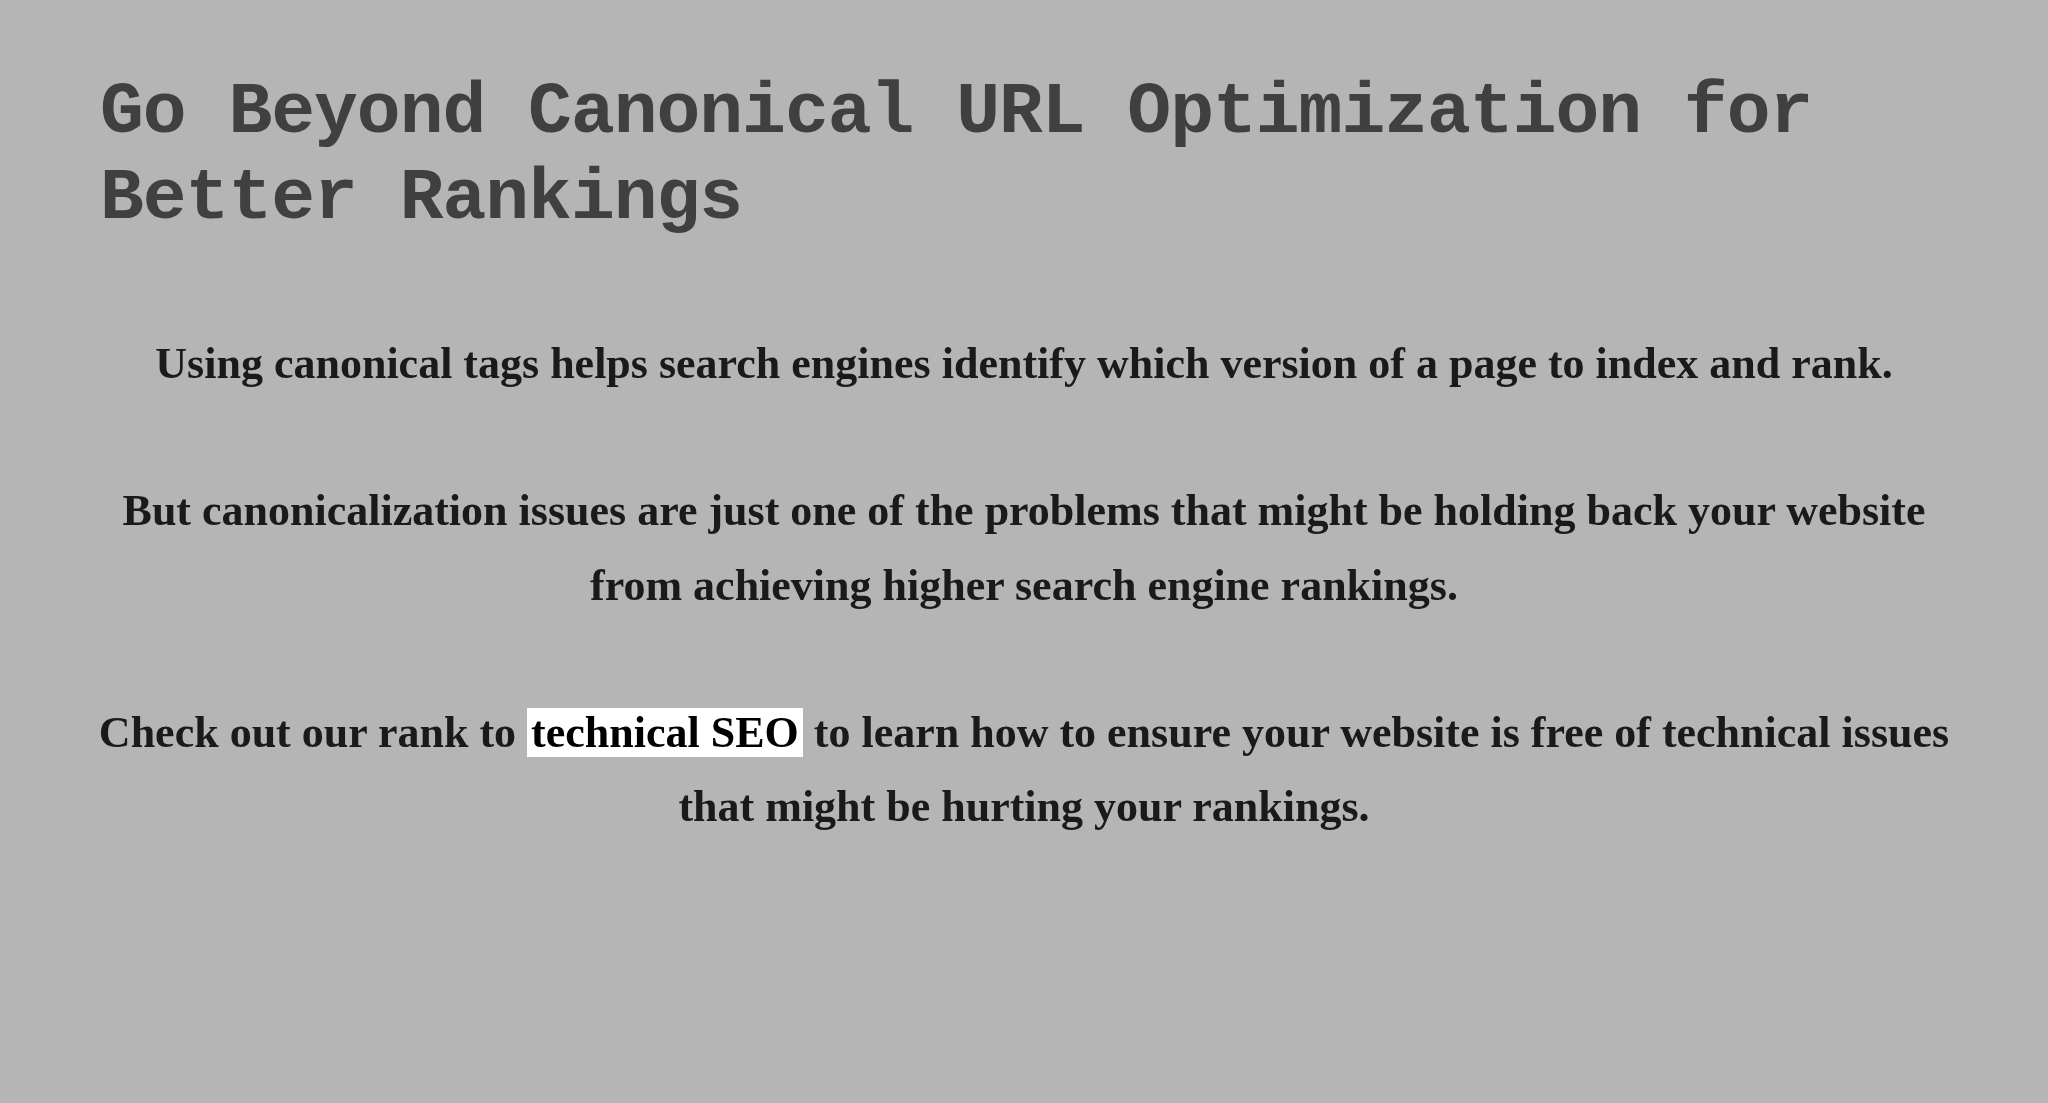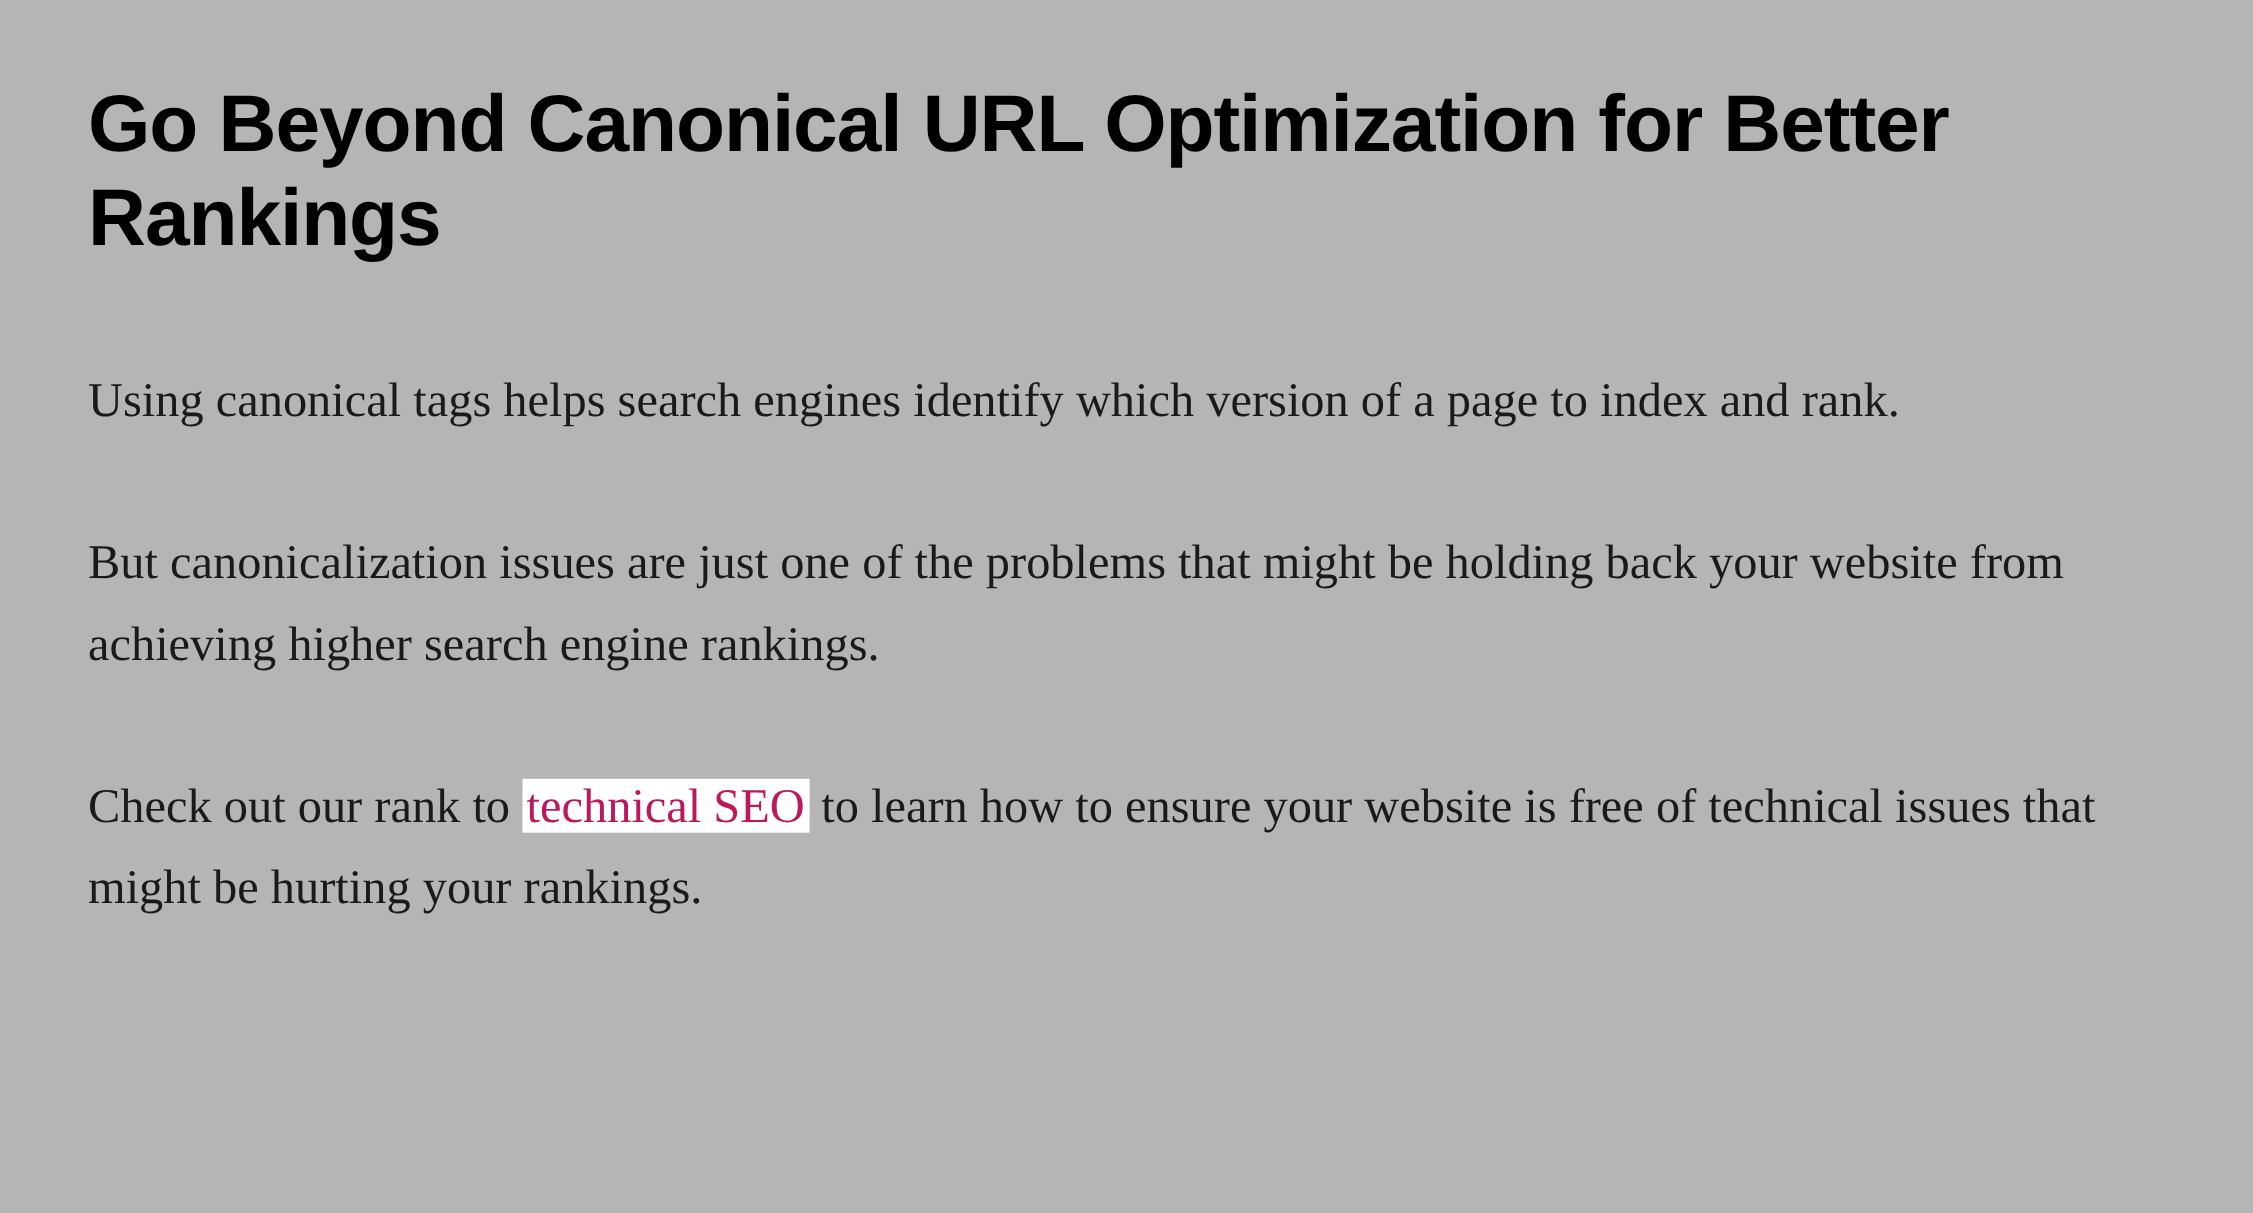--- a/index.html
+++ b/index.html
@@ -8,40 +8,42 @@
       box-sizing: border-box;
     }
     body {
       background-color: #b5b5b5;
       width: 2048px;
       height: 1103px;
       padding: 70px 80px;
       font-family: Georgia, 'Times New Roman', serif;
     }
     .heading {
-      font-family: Liberation Sans, sans-serif;
+      font-family: Liberation Mono, monospace;
       font-weight: 800;
       font-size: 73px;
       line-height: 1.18;
-      color: #000000;
+      color: #404040;
       letter-spacing: -1px;
       margin-bottom: 85px;
+      margin-left: 20px;
     }
     .body-text {
       font-size: 44px;
       line-height: 1.7;
       color: #1a1a1a;
       margin-bottom: 72px;
-      font-weight: 400;
+      font-weight: 700;
+      text-align: center;
     }
     .body-text:last-child {
       margin-bottom: 0;
     }
     .link-highlight {
-      color: #be185d;
+      color: #000000;
       background-color: #ffffff;
       text-decoration: none;
       padding: 0 4px;
     }
   </style>
 </head>
 <body>
 
 <h1 class="heading">Go Beyond Canonical URL Optimization for Better Rankings</h1>
 

